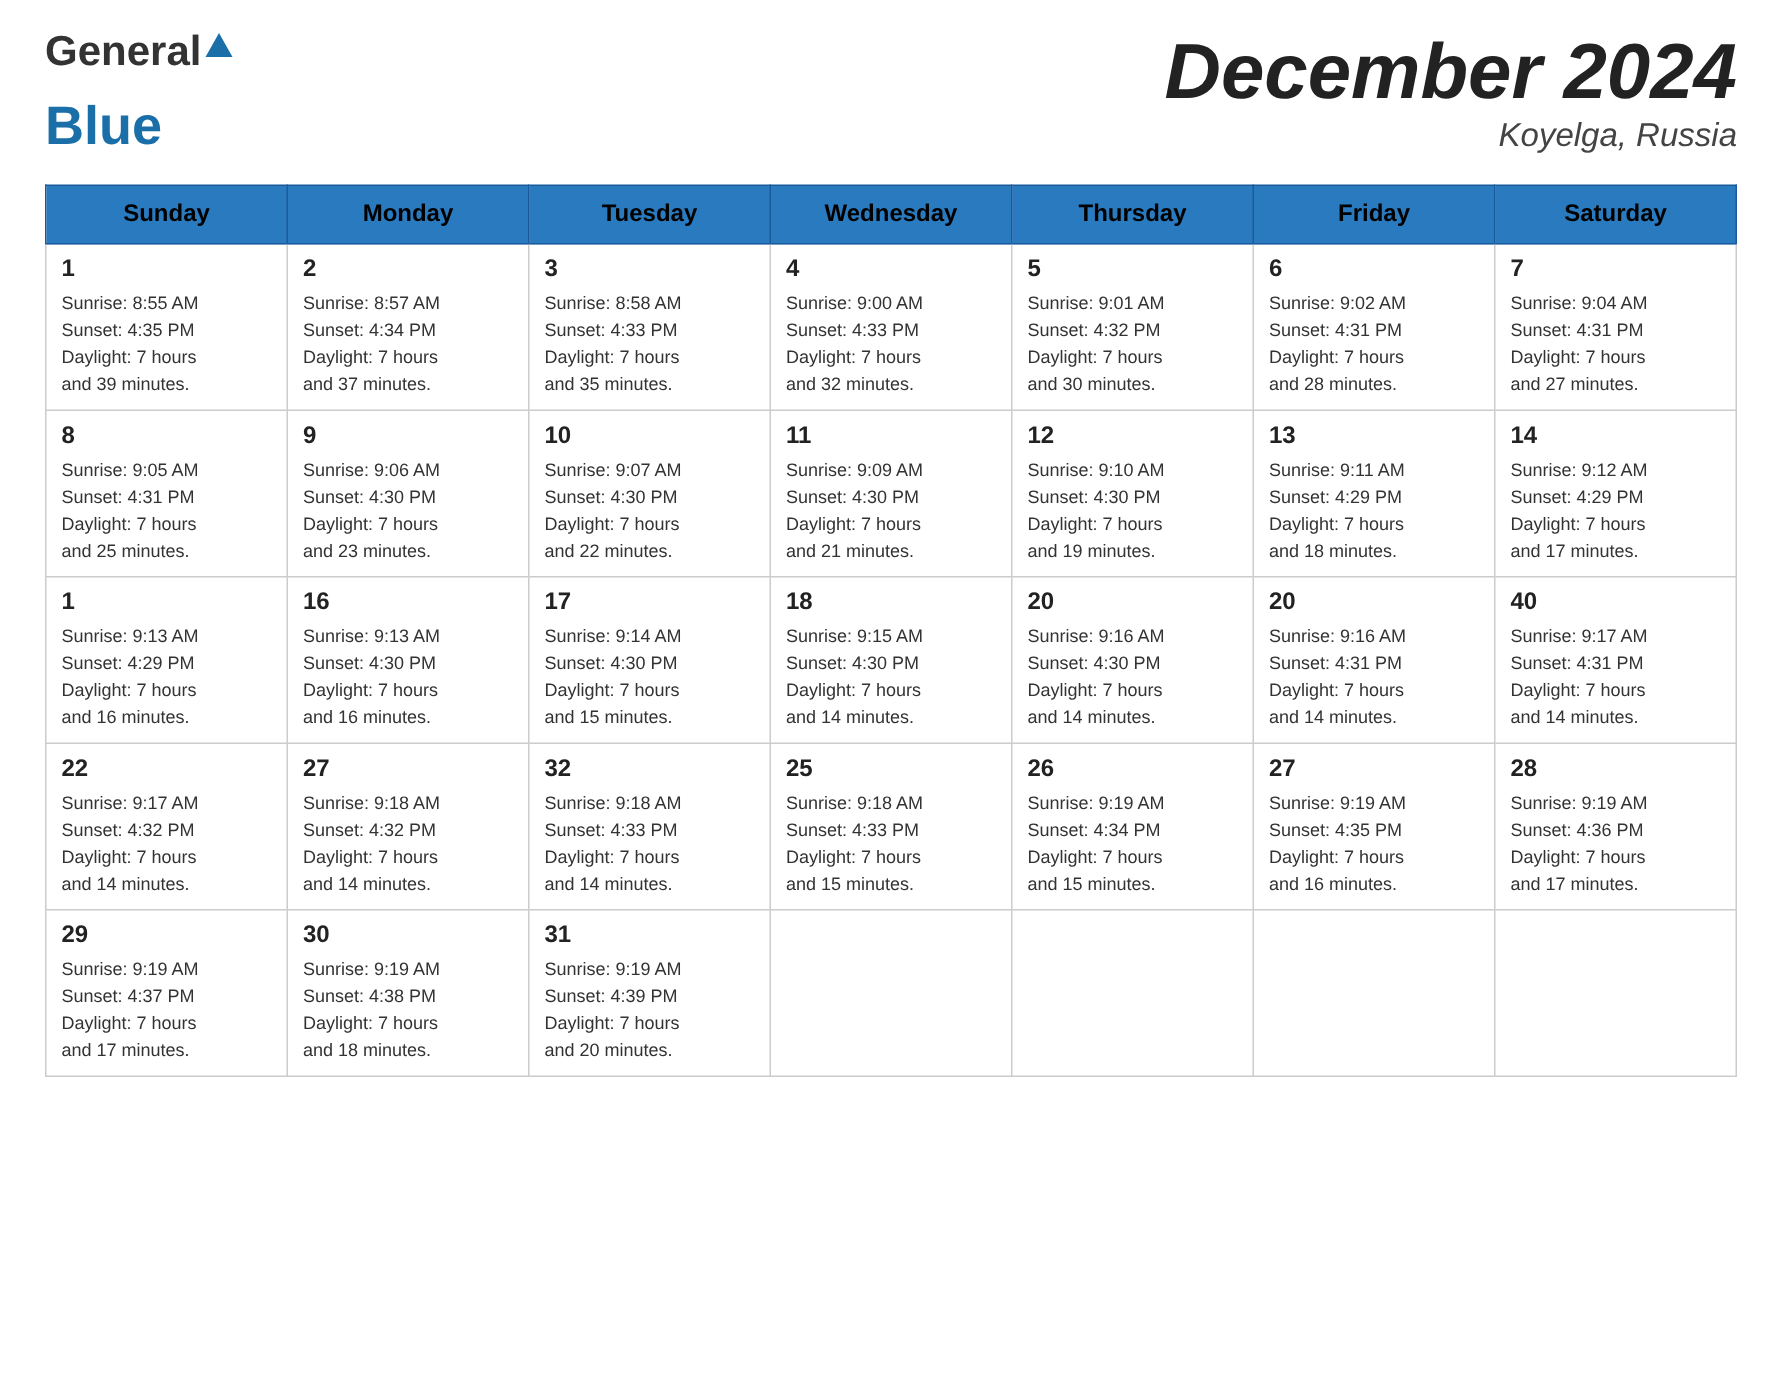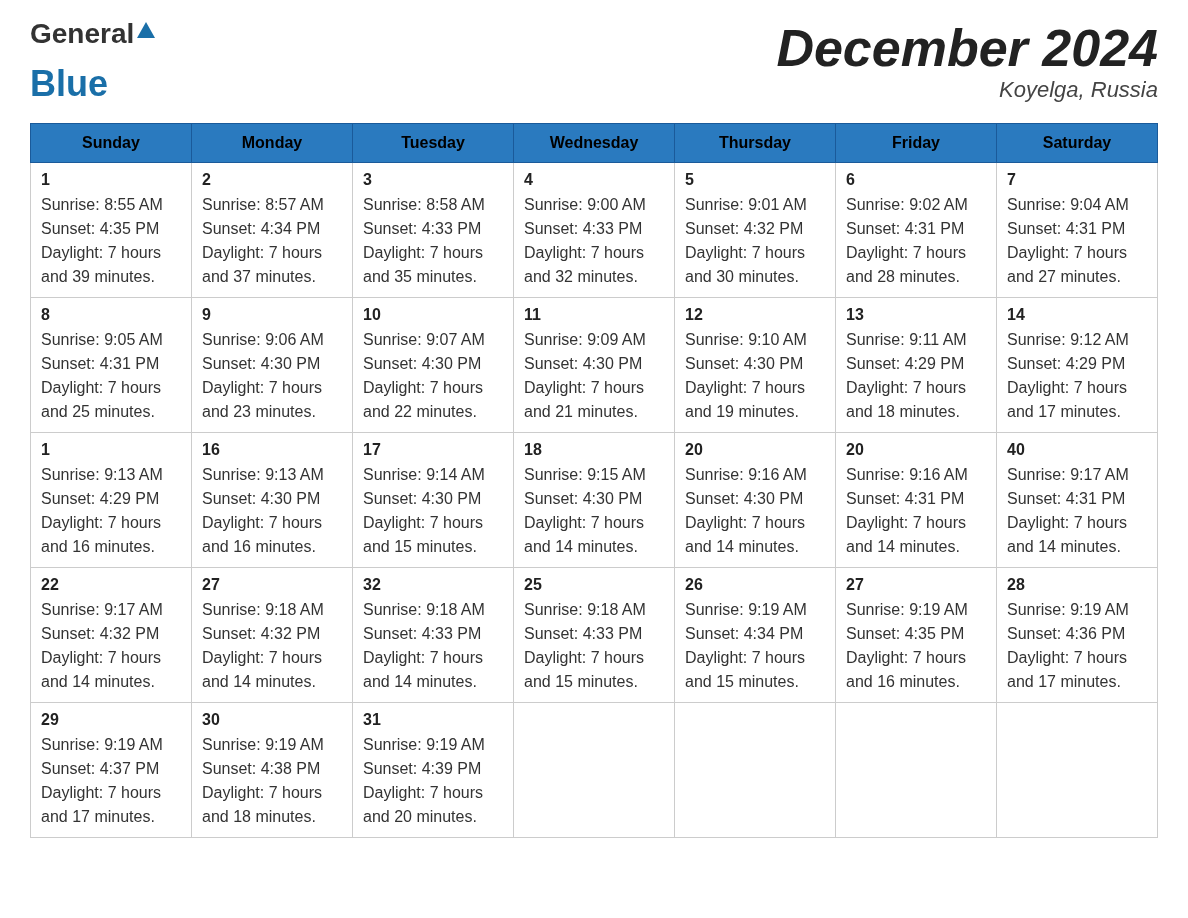--- a/index.html
+++ b/index.html
@@ -74,21 +74,21 @@
       height: 100px;
     }
     .day-number {
       font-size: 16px;
       font-weight: bold;
       color: #222;
       display: block;
       margin-bottom: 4px;
     }
     .day-info {
-      font-size: 16px;
+      font-size: 12px;
       color: #333;
       line-height: 1.5;
     }
     .empty-cell {
       background-color: #fff;
     }
     .week-row td {
       background-color: #fff;
     }
   </style>

